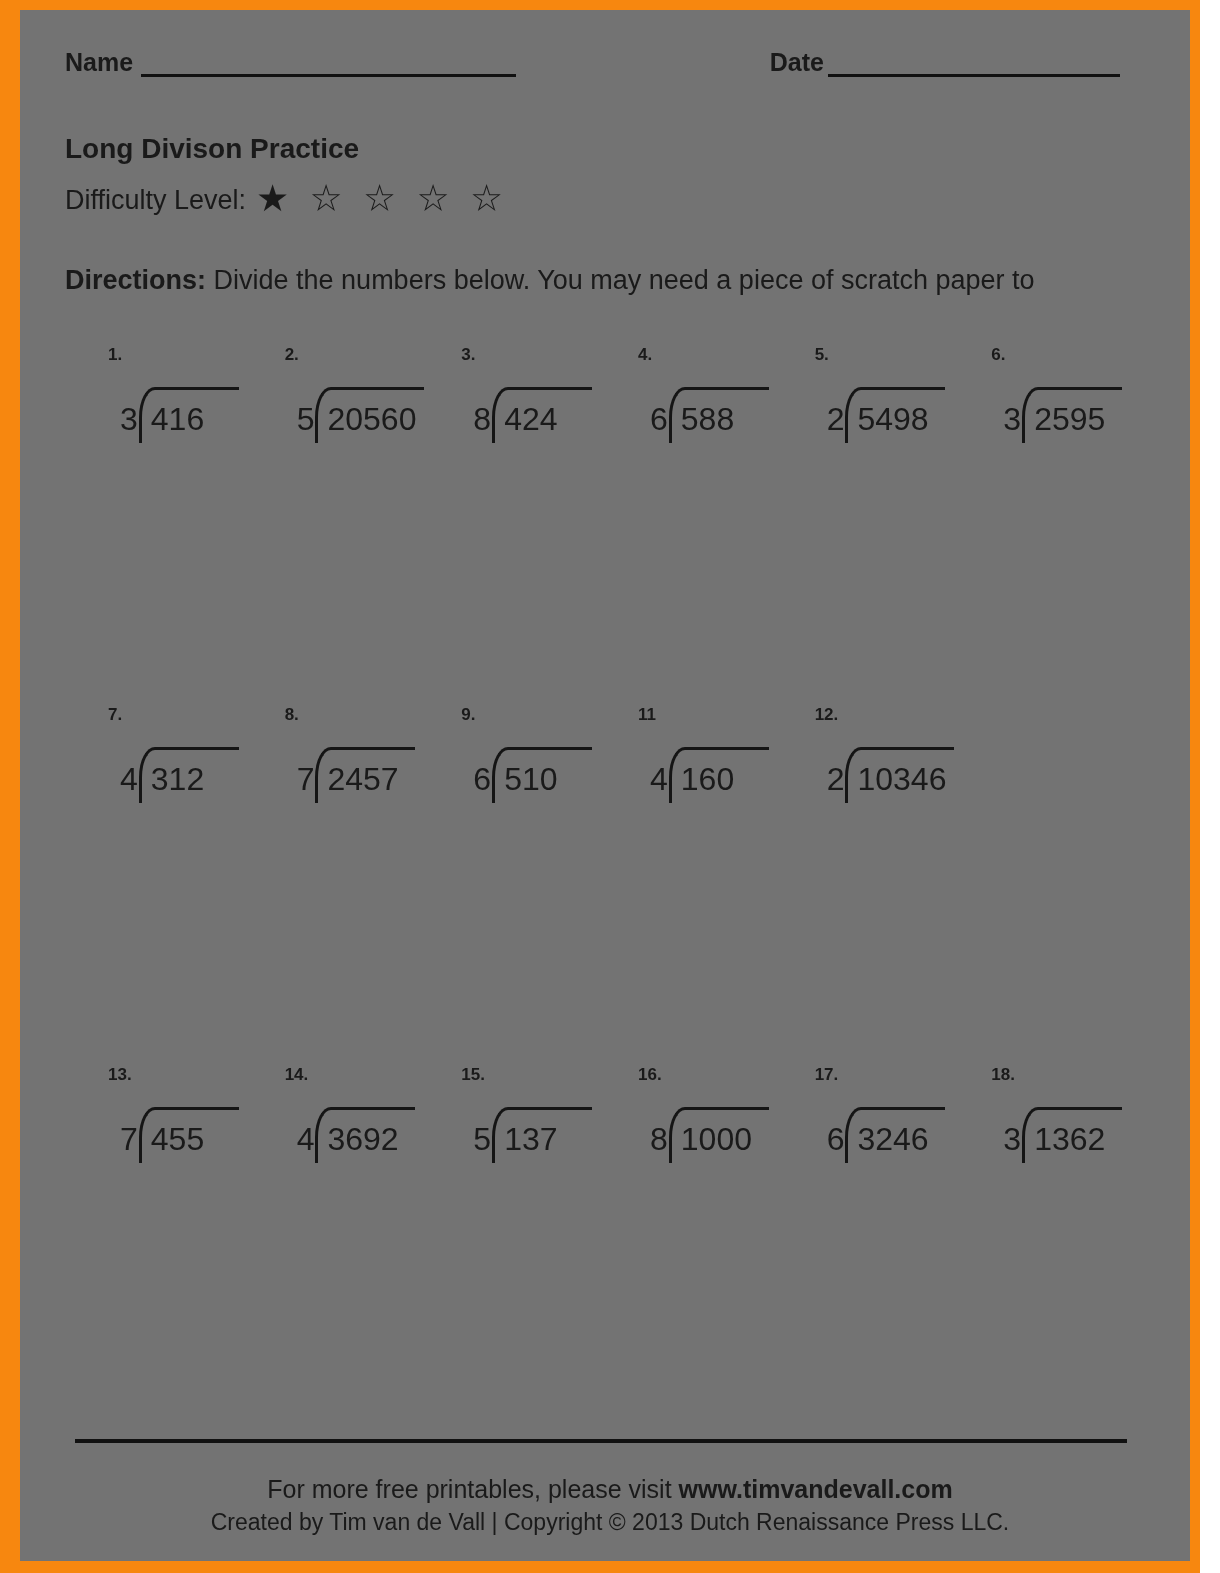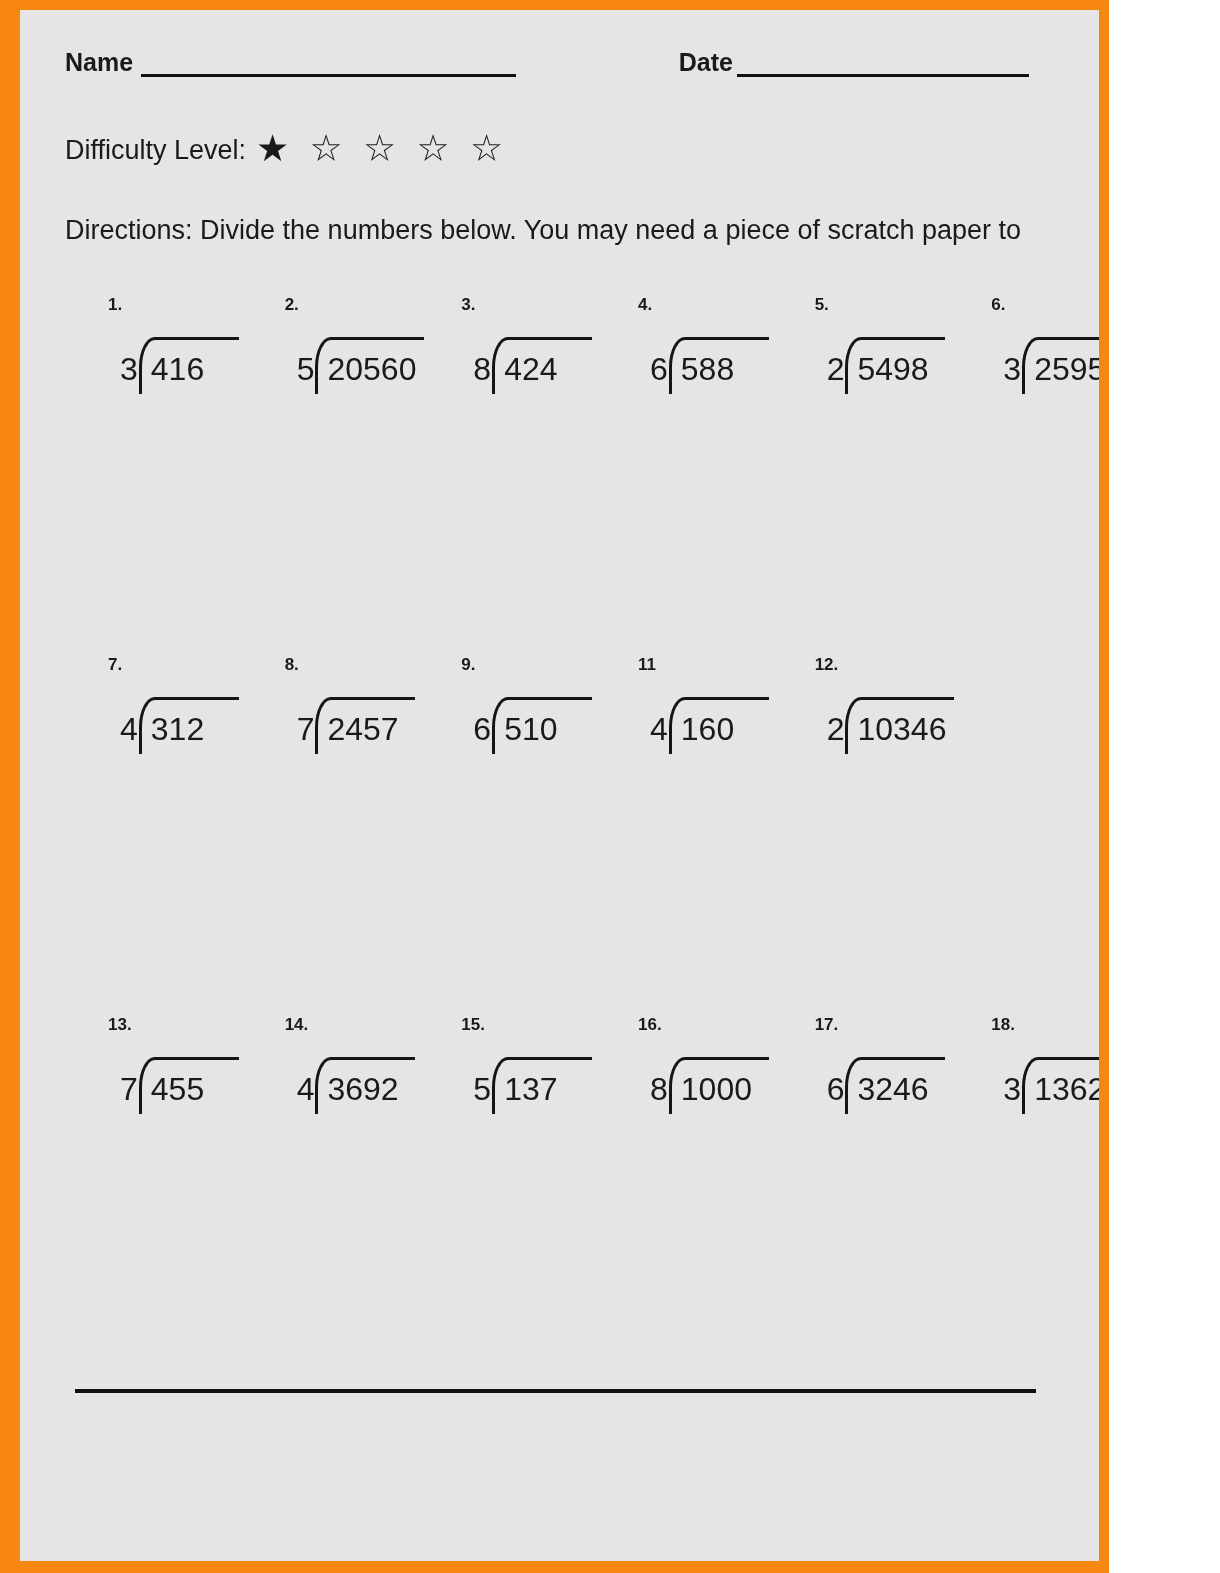--- a/index.html
+++ b/index.html
@@ -3,22 +3,22 @@
 <meta charset="utf-8">
 <style>
   html, body { margin: 0; padding: 0; }
   body {
     width: 1220px; height: 1573px;
     background: #ffffff;
     font-family: "Liberation Sans", "DejaVu Sans", sans-serif;
   }
   .page {
     box-sizing: border-box;
-    width: 1109px; height: 1573px;
-    background: #e5e5e5;
+    width: 1200px; height: 1573px;
+    background: #737373;
     border-style: solid;
     border-color: #F7870F;
     border-width: 10px 10px 12px 20px;
     overflow: hidden;
   }
   .content {
     color: #1a1a1a;
     padding: 40px 35px 0 45px;
   }
 
@@ -36,21 +36,21 @@
   .date-line { width: 292px; margin-left: 4px; }
 
   
   .title-block { margin-top: 55px; }
   .worksheet-title { font-size: 28px; font-weight: bold; line-height: 1.2; }
   .difficulty-row { font-size: 27px; margin-top: 16px; display: flex; align-items: center; }
   .stars { font-size: 37px; letter-spacing: 5px; margin-left: 10px; line-height: 1; position: relative; top: -2px; }
 
   
   .directions { margin-top: 42px; font-size: 27px; line-height: 38px; }
-  .directions .bold { font-weight: normal; }
+  .directions .bold { font-weight: bold; }
 
   
   .problems-area { margin-top: 46px; }
   .problems-row {
     height: 360px;
     margin-left: 43px;
     width: 1060px;
     display: grid;
     grid-template-columns: repeat(6, 1fr);
   }
@@ -96,20 +96,21 @@
         <span class="field-label">Name</span>
         <span class="write-line name-line"></span>
       </div>
       <div class="field-group">
         <span class="field-label">Date</span>
         <span class="write-line date-line"></span>
       </div>
     </div>
 
     <div class="title-block">
+      <div class="worksheet-title">Long Divison Practice</div>
       <div class="difficulty-row">
         <span>Difficulty Level:</span>
         <span class="stars">★ ☆ ☆ ☆ ☆</span>
       </div>
     </div>
 
     <div class="directions">
       <span class="bold">Directions:</span><span> Divide the numbers below. You may need a piece of scratch paper to</span><br>
     </div>
 
@@ -240,15 +241,21 @@
               <span class="divisor">3</span>
               <span class="dividend">1362</span>
             </div>
         </div>
       </div>
 
     </div>
 
     <div class="footer-rule"></div>
 
+    <div class="footer-text">
+      <div class="footer-line1">
+        <span>For more free printables, please visit </span><span class="bold">www.timvandevall.com</span>
+      </div>
+      <div class="footer-line2">Created by Tim van de Vall | Copyright © 2013 Dutch Renaissance Press LLC.</div>
+    </div>
 
   </div>
 </div>
 
 </body></html>

